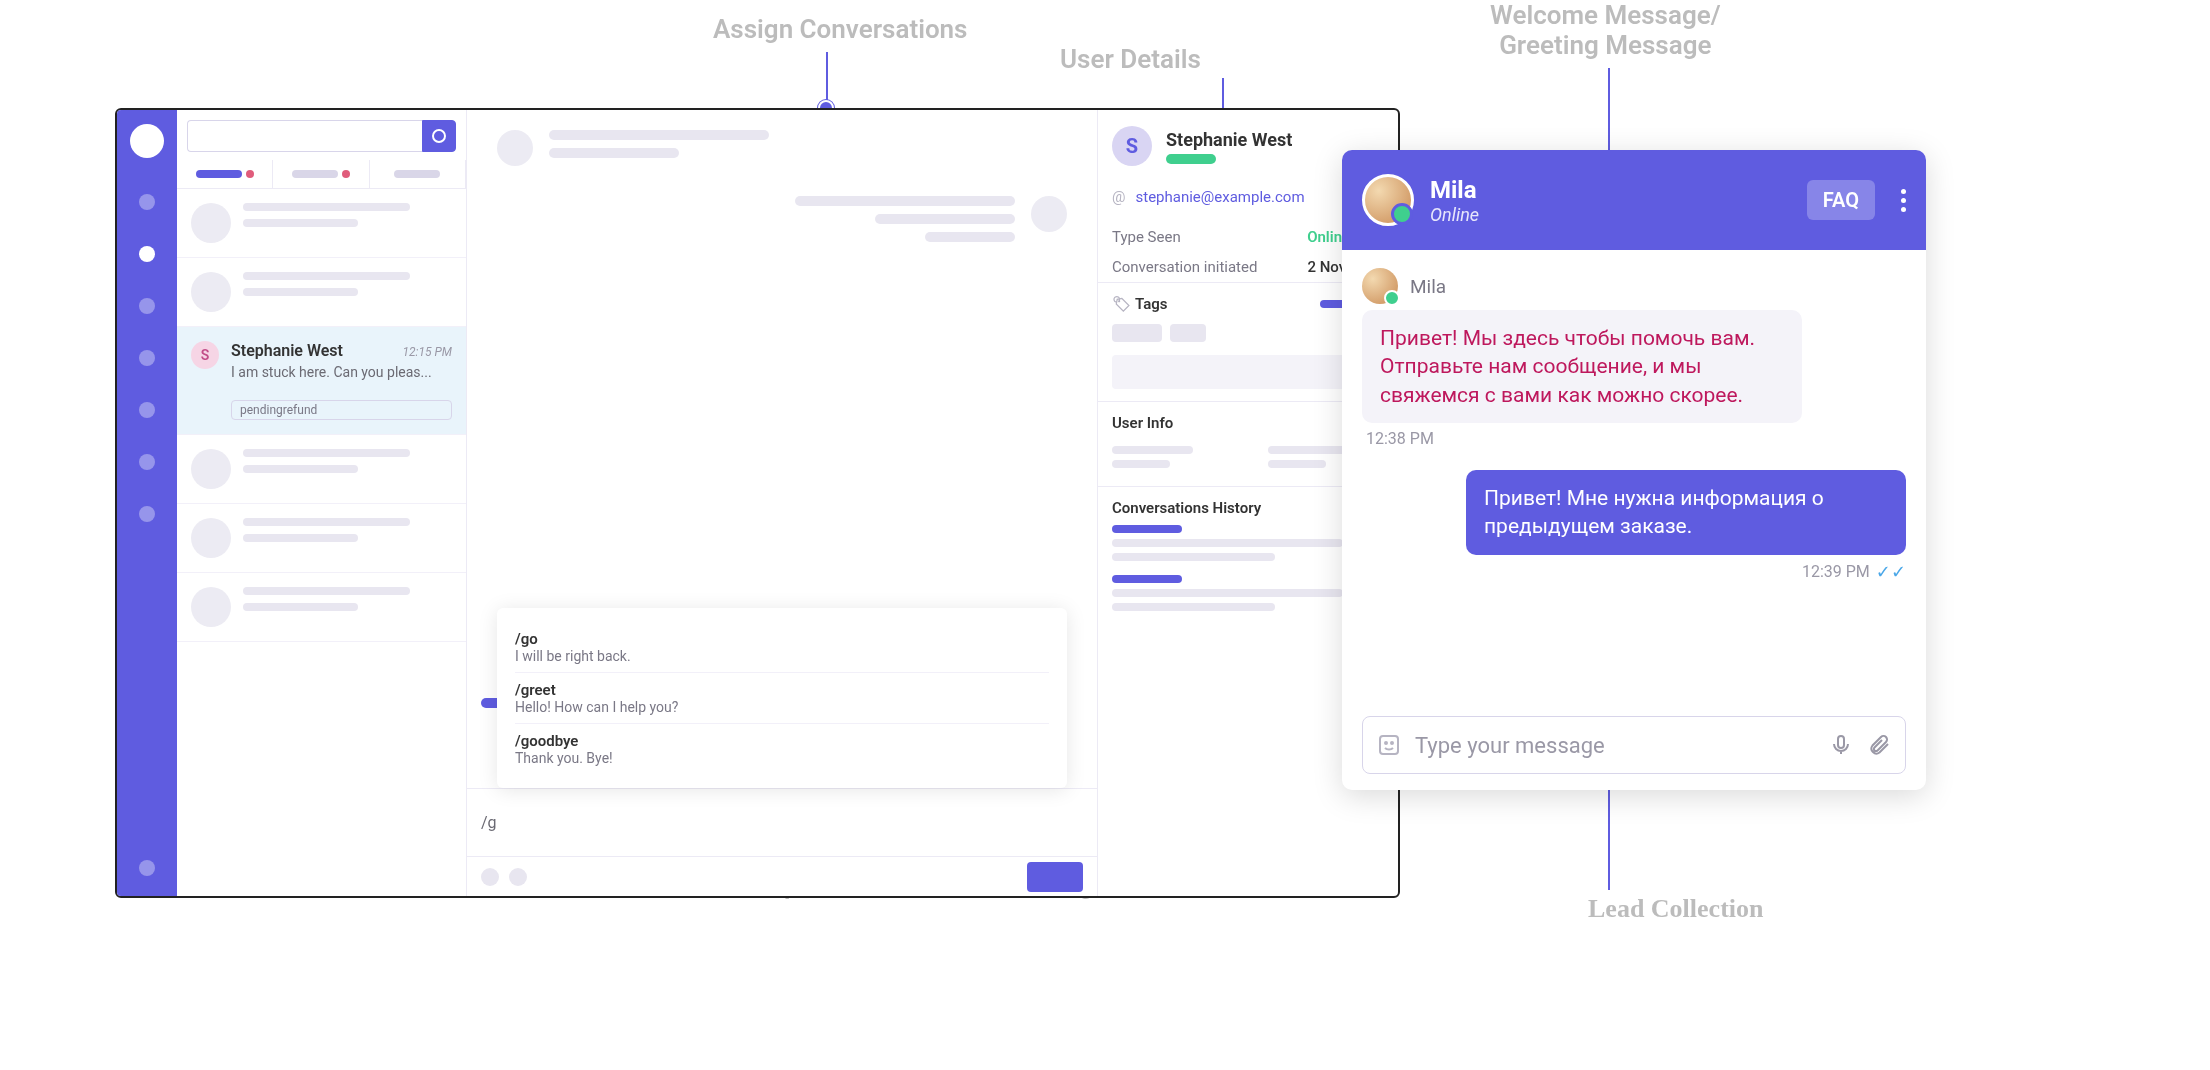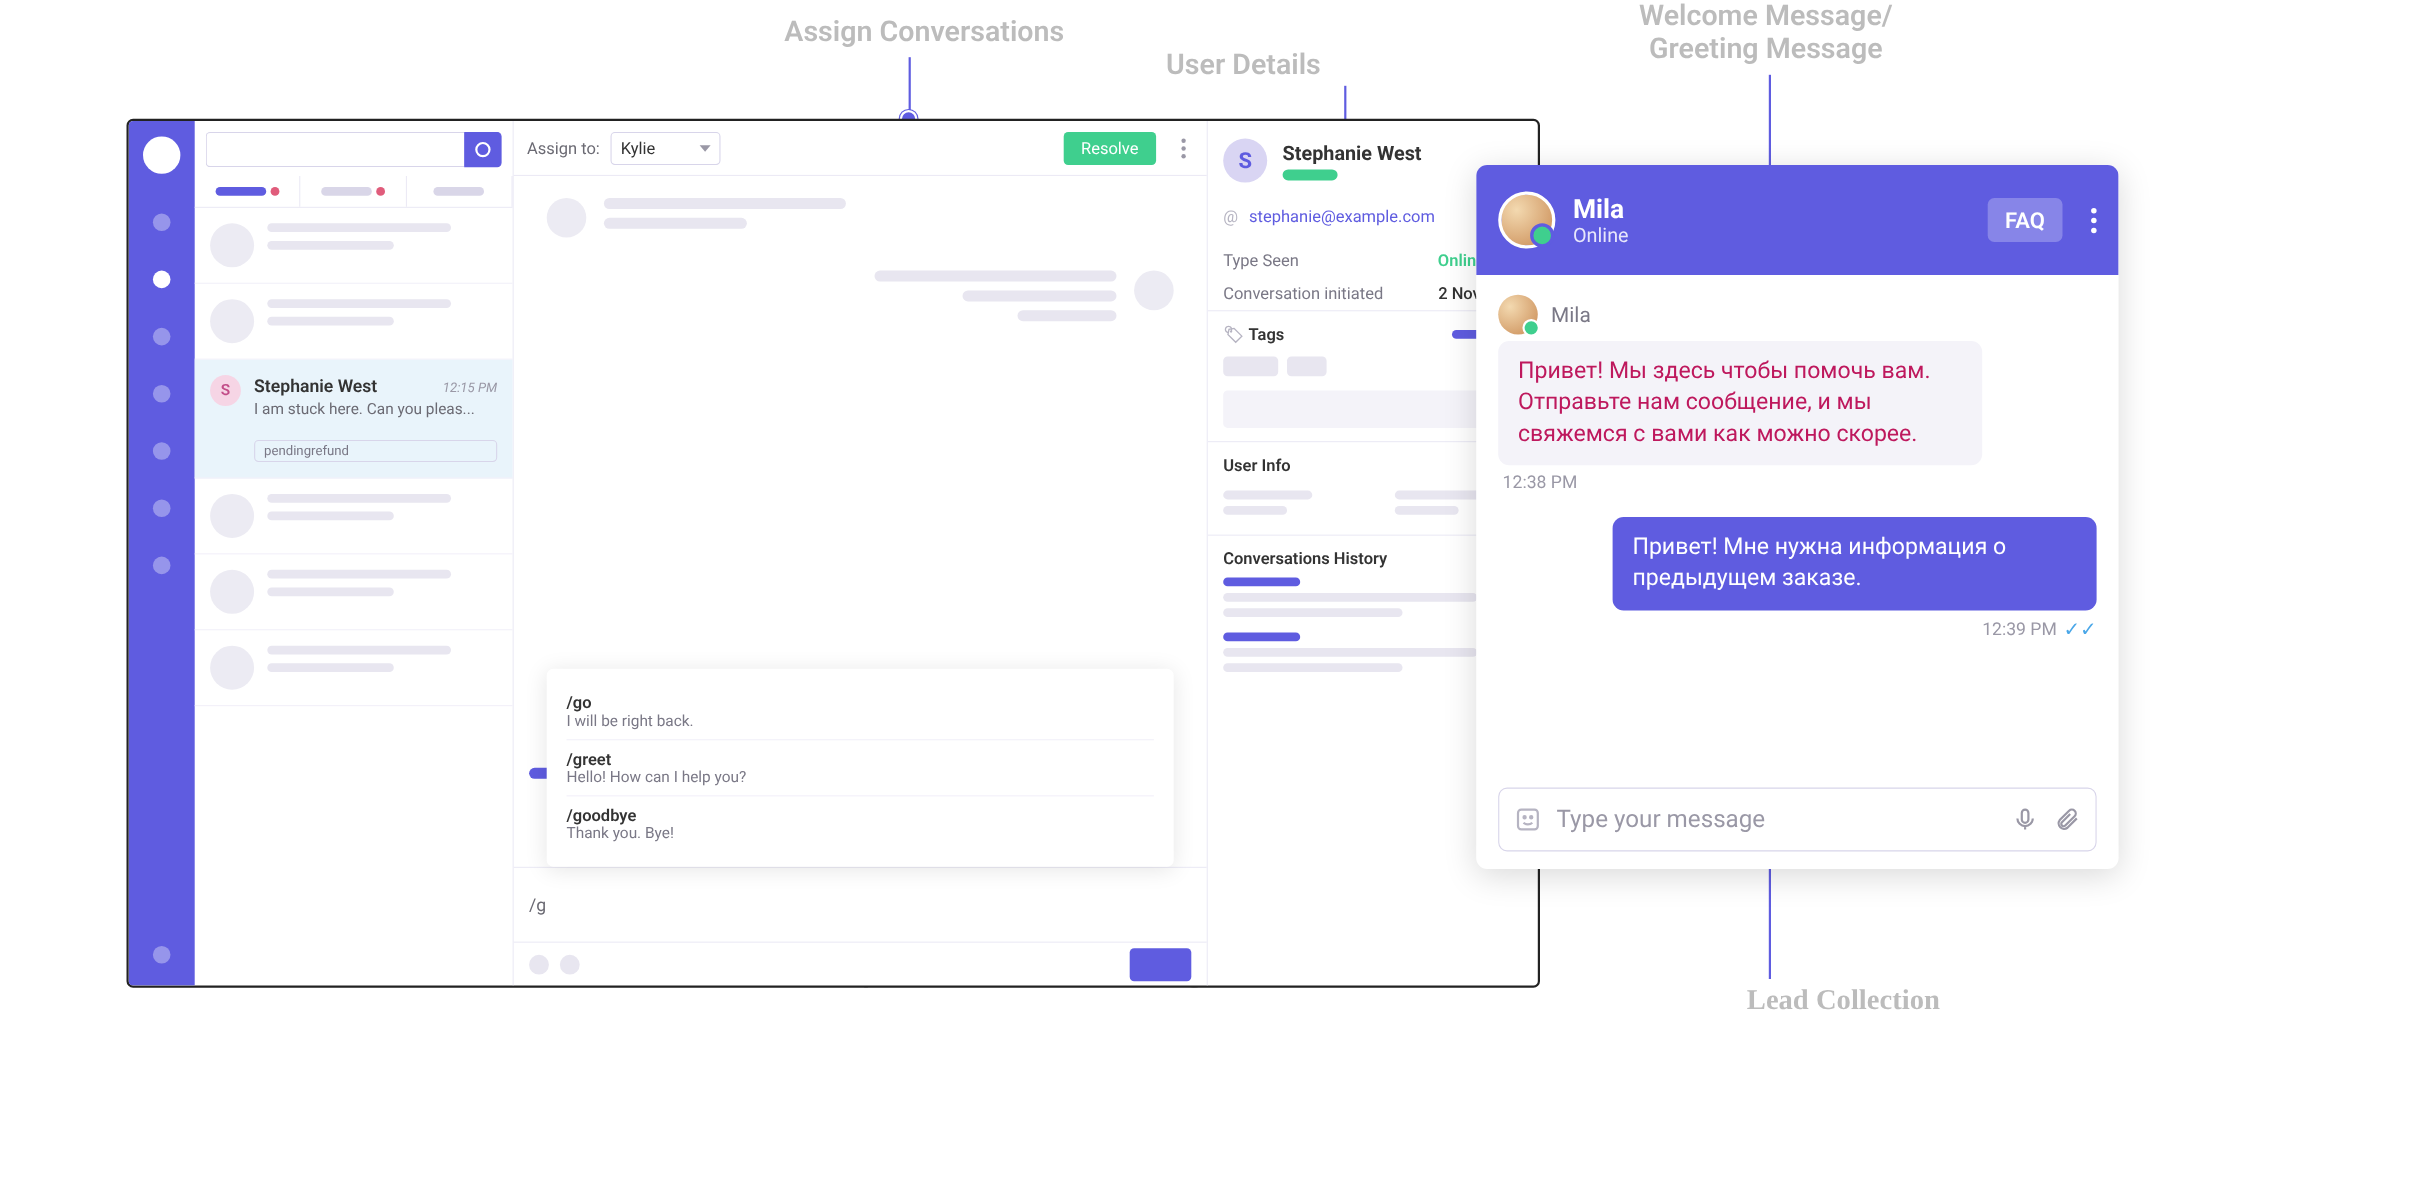--- a/index.html
+++ b/index.html
@@ -83,21 +83,21 @@
   .line-ph{height:8px;background:#e8e6f0;border-radius:4px;margin:6px 0;}
   .line-ph.accent{background:#5f5ce0;}
   .tag-icon{color:#b6b4c2;margin-right:4px;}
 
   
   .widget{position:absolute;left:1342px;top:150px;width:584px;height:640px;background:#fff;border-radius:10px;box-shadow:0 6px 30px rgba(0,0,0,.15);display:flex;flex-direction:column;overflow:hidden;}
   .w-head{height:100px;background:#5f5ce0;display:flex;align-items:center;padding:0 20px;gap:16px;}
   .w-avatar{width:52px;height:52px;border-radius:50%;background:radial-gradient(circle at 30% 30%,#f3d9b0,#c98a53);position:relative;border:3px solid #fff;}
   .w-avatar::after{content:"";position:absolute;right:-2px;bottom:-2px;width:16px;height:16px;border-radius:50%;background:#3fcf8e;border:3px solid #5f5ce0;}
   .w-name{font-size:24px;font-weight:700;color:#fff;}
-  .w-status{font-size:18px;color:#e7e6fb;}
+  .w-status{font-size:18px;color:#e7e6fb;font-style:italic;}
   .w-faq{margin-left:auto;background:rgba(255,255,255,.25);color:#fff;font-size:20px;font-weight:600;padding:8px 16px;border-radius:6px;}
   .w-kebab{display:flex;flex-direction:column;gap:4px;margin-left:10px;}
   .w-kebab span{width:5px;height:5px;border-radius:50%;background:#fff;}
   .w-body{flex:1;padding:18px 20px;display:flex;flex-direction:column;gap:6px;}
   .w-agent-row{display:flex;gap:12px;align-items:center;}
   .w-agent-av{width:36px;height:36px;border-radius:50%;background:radial-gradient(circle at 30% 30%,#f3d9b0,#c98a53);position:relative;}
   .w-agent-av::after{content:"";position:absolute;right:-2px;bottom:-2px;width:12px;height:12px;border-radius:50%;background:#3fcf8e;border:2px solid #fff;}
   .w-agent-name{font-size:19px;color:#7a7886;}
   .w-bubble{max-width:440px;padding:14px 18px;border-radius:10px;font-size:21px;line-height:1.35;}
   .w-bubble.agent{background:#f4f3f9;color:#be185d;align-self:flex-start;}
@@ -226,33 +226,20 @@
     <div class="conv-item">
       <div class="avatar-ph"></div>
       <div class="ph-lines">
           <div class="ph-line" style="width:80%"></div>
           <div class="ph-line" style="width:55%"></div>
         </div>
     </div>
   </div>
 
   <div class="col-chat">
-    <div class="chat-head">
-      <span class="assign-lbl">Assign to:</span>
-      <div class="assign-select">
-        <span>Kylie</span>
-        <span class="chev"></span>
-      </div>
-      <div class="resolve-btn">Resolve</div>
-      <div class="kebab">
-          <span></span>
-          <span></span>
-          <span></span>
-        </div>
-    </div>
 
     <div class="chat-body">
       <div class="msg-row">
         <div class="msg-avatar"></div>
         <div class="msg-lines">
             <div class="msg-line" style="width:220px"></div>
             <div class="msg-line" style="width:130px"></div>
           </div>
       </div>
       <div class="msg-row right">

